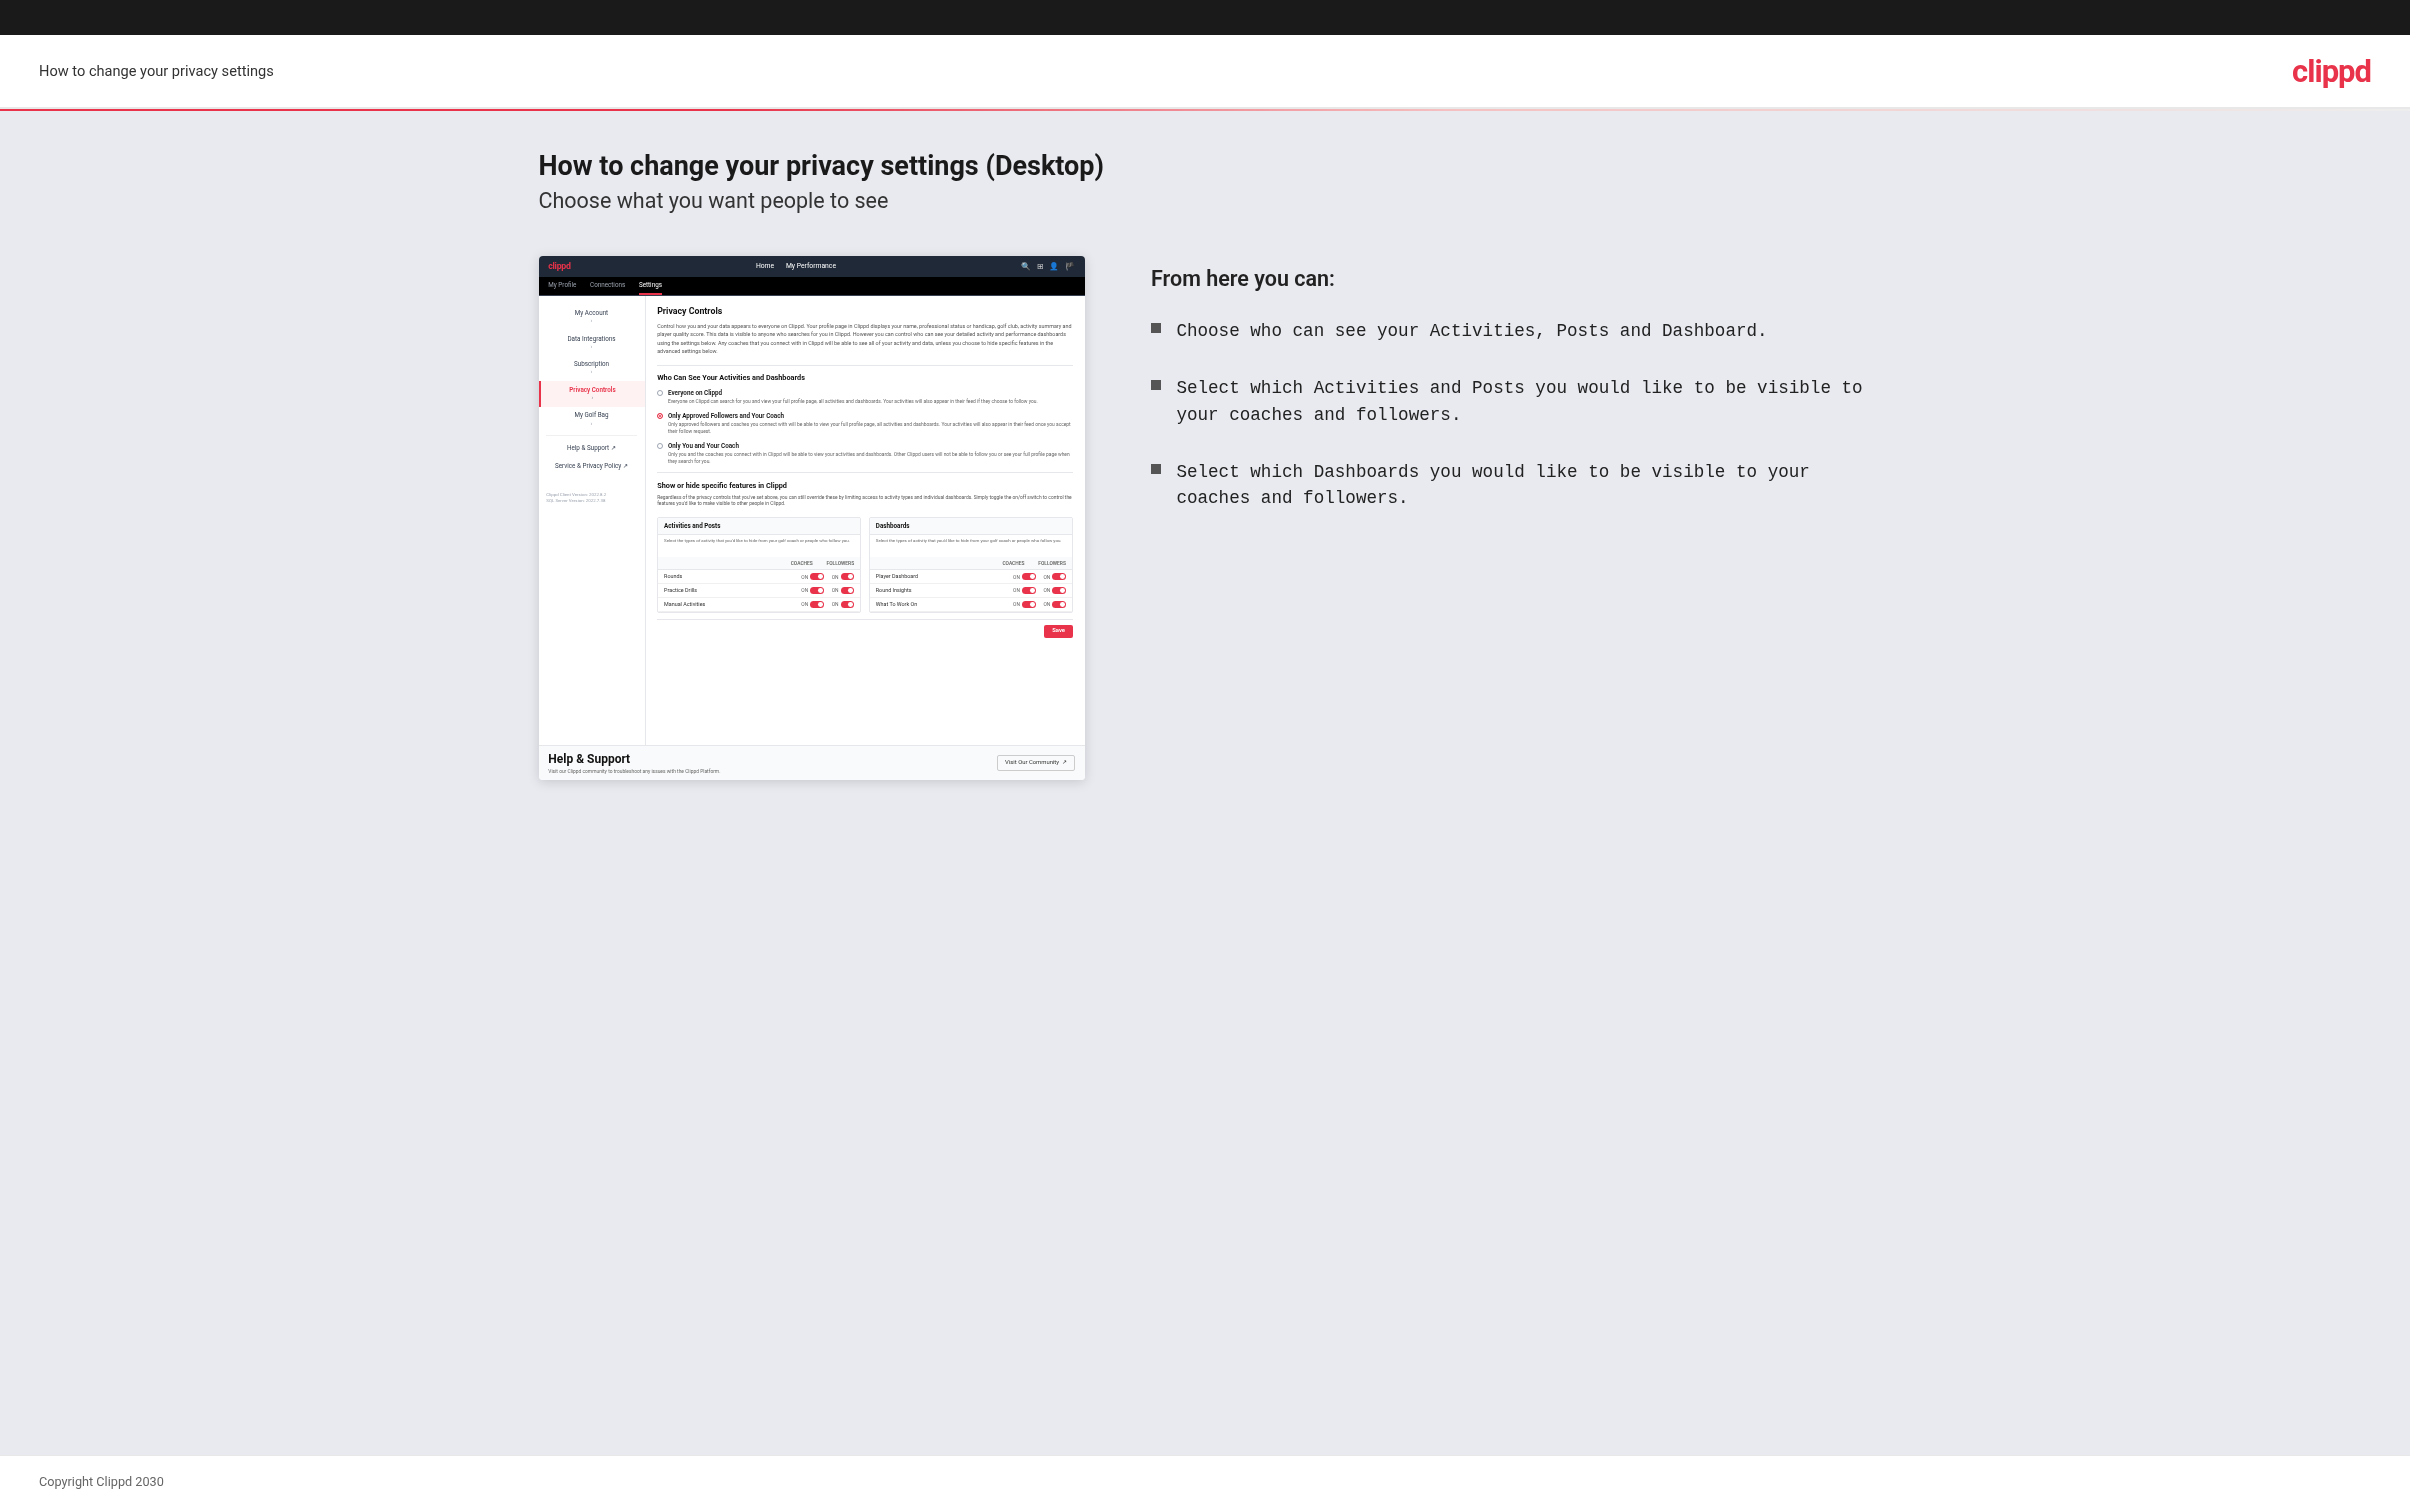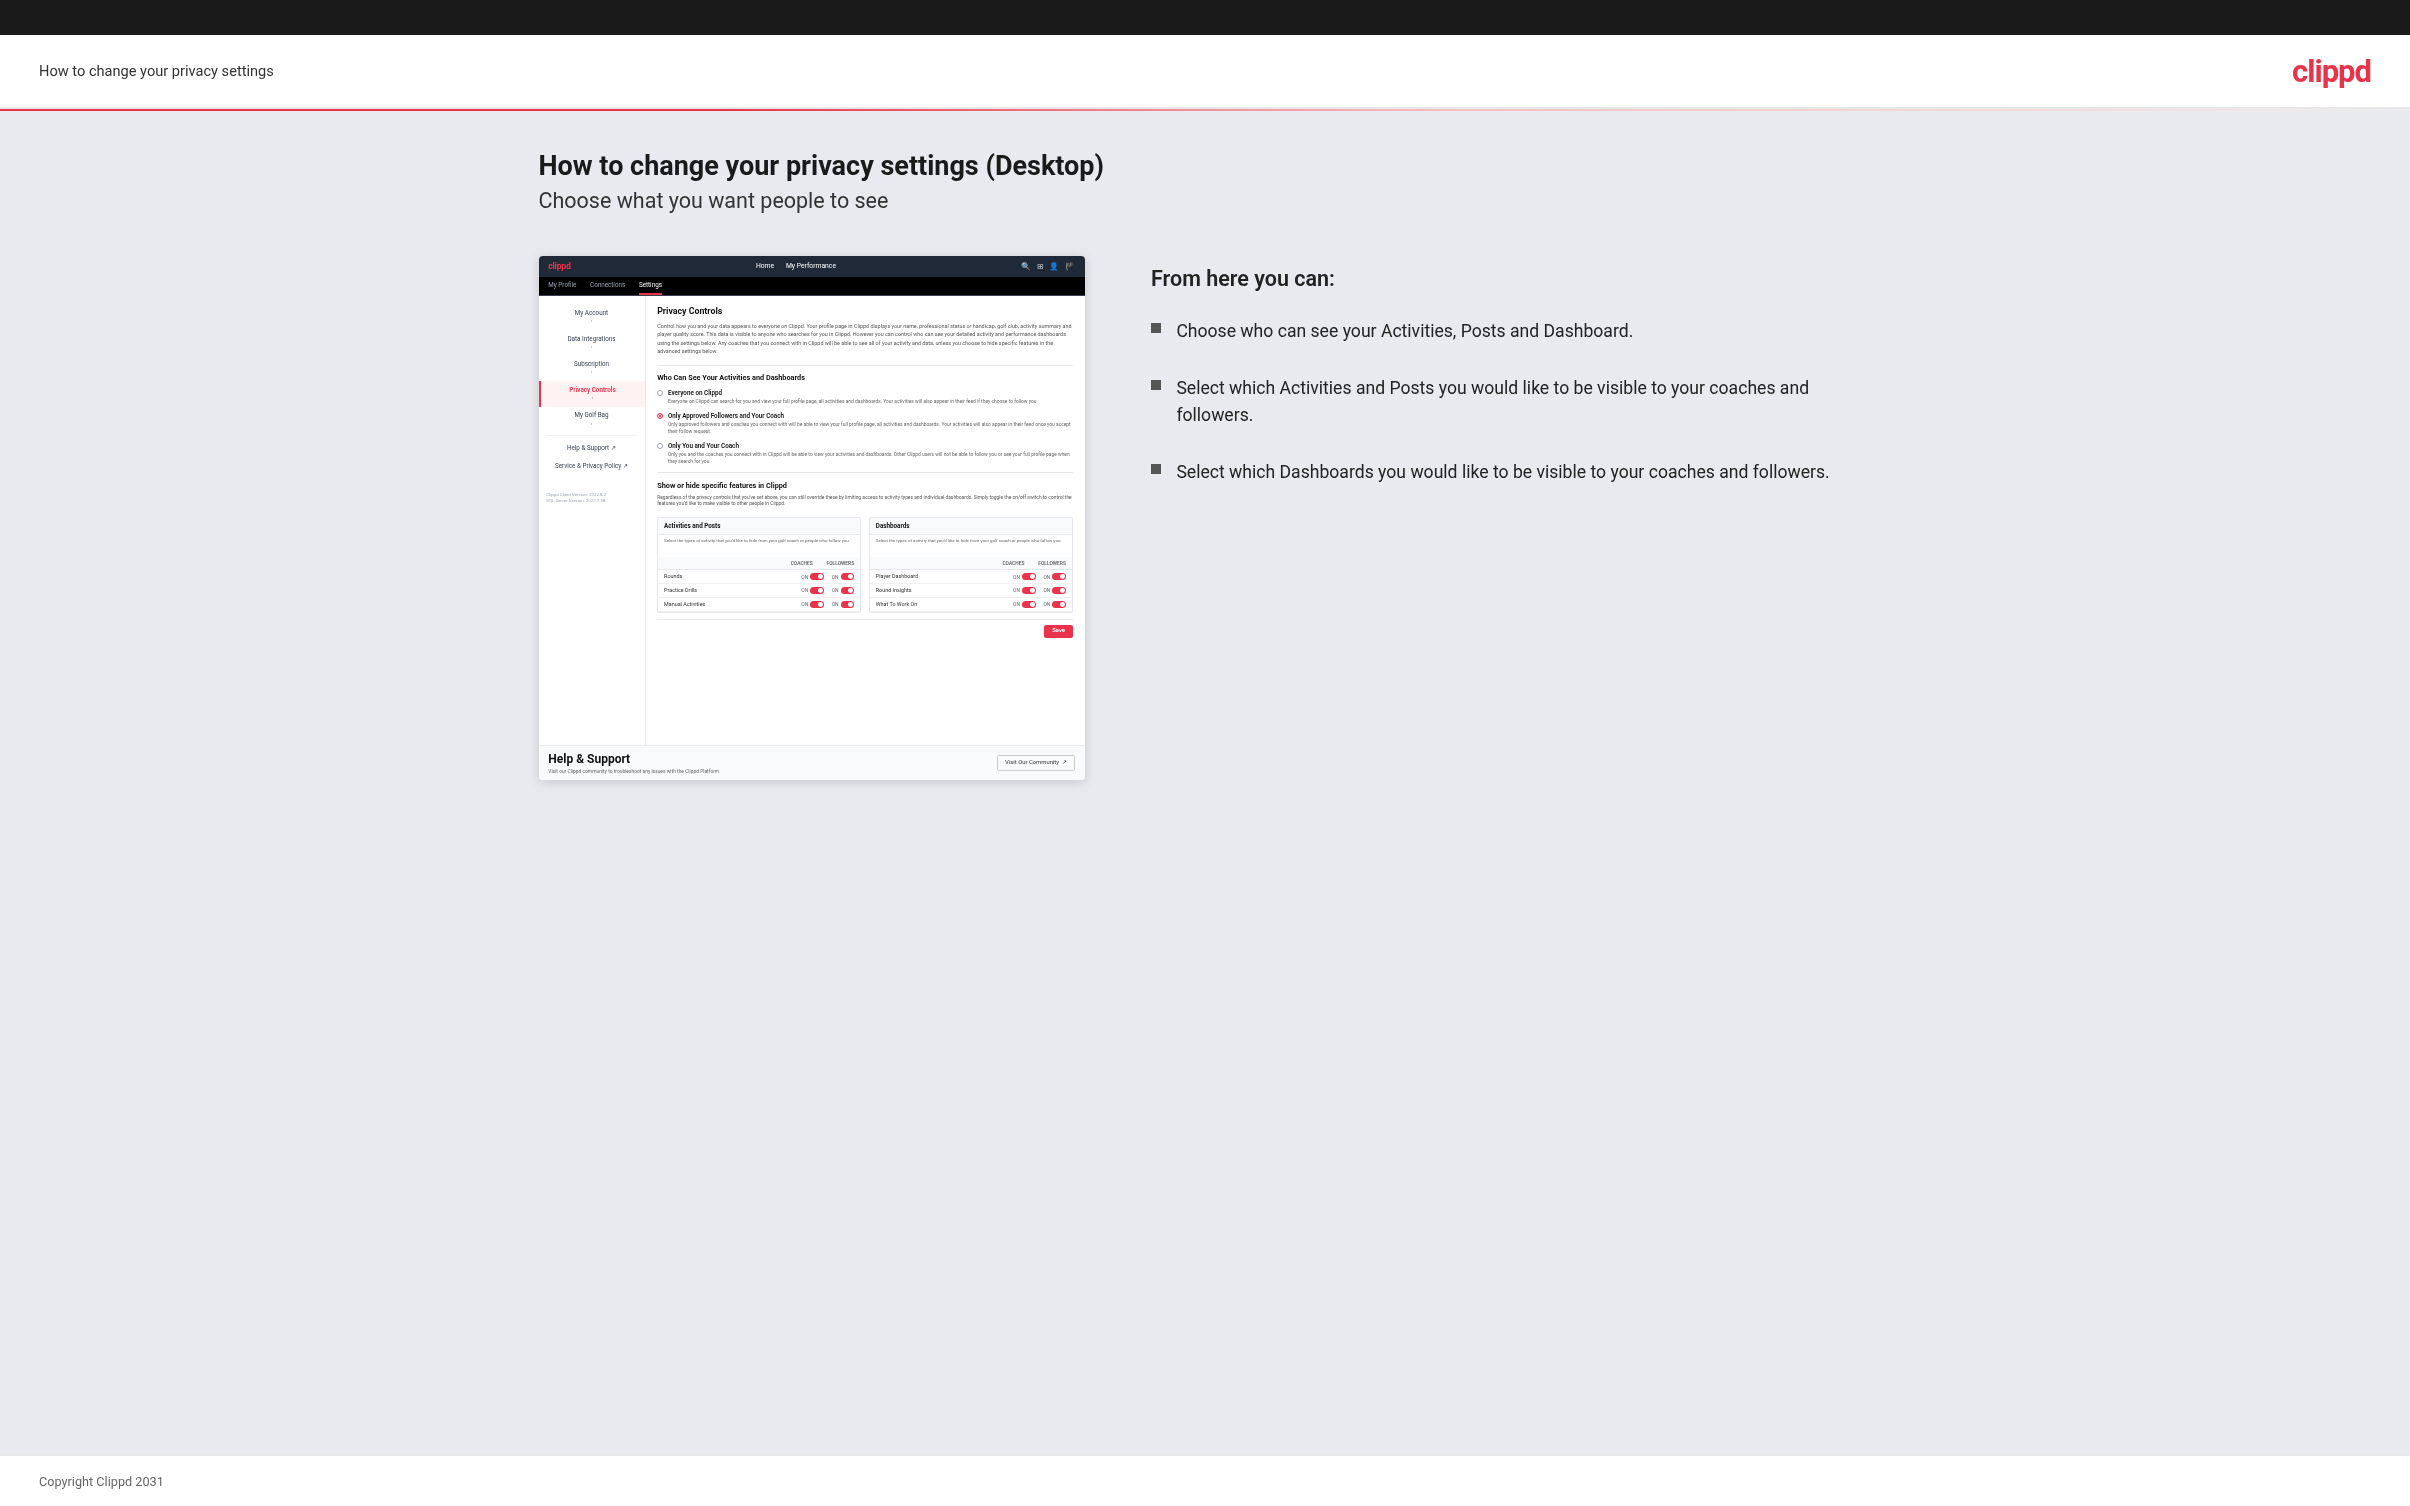--- a/index.html
+++ b/index.html
@@ -402,20 +402,21 @@
       width: 9.8px;
       height: 9.8px;
       background: #555;
       flex-shrink: 0;
       margin-top: 4.9px;
     }
     .bullet-text {
       font-size: 17.6px;
       color: #222;
       line-height: 1.5;
+      font-family: Liberation Mono, monospace;
     }
 
     
     .footer {
       padding: 15.6px 39px;
       background: #fff;
       border-top: 1px solid #e8e8e8;
     }
     .footer-text {
       font-size: 12.7px;
@@ -697,15 +698,15 @@
             <span class="bullet-text">Select which Dashboards you would like to be visible to your coaches and followers.</span>
           </li>
         </ul>
       </div>
 
     </div>
   </div>
 </div>
 
 <div class="footer">
-  <span class="footer-text">Copyright Clippd 2031</span>
+  <span class="footer-text">Copyright Clippd 2030</span>
 </div>
 
 
 </body></html>

